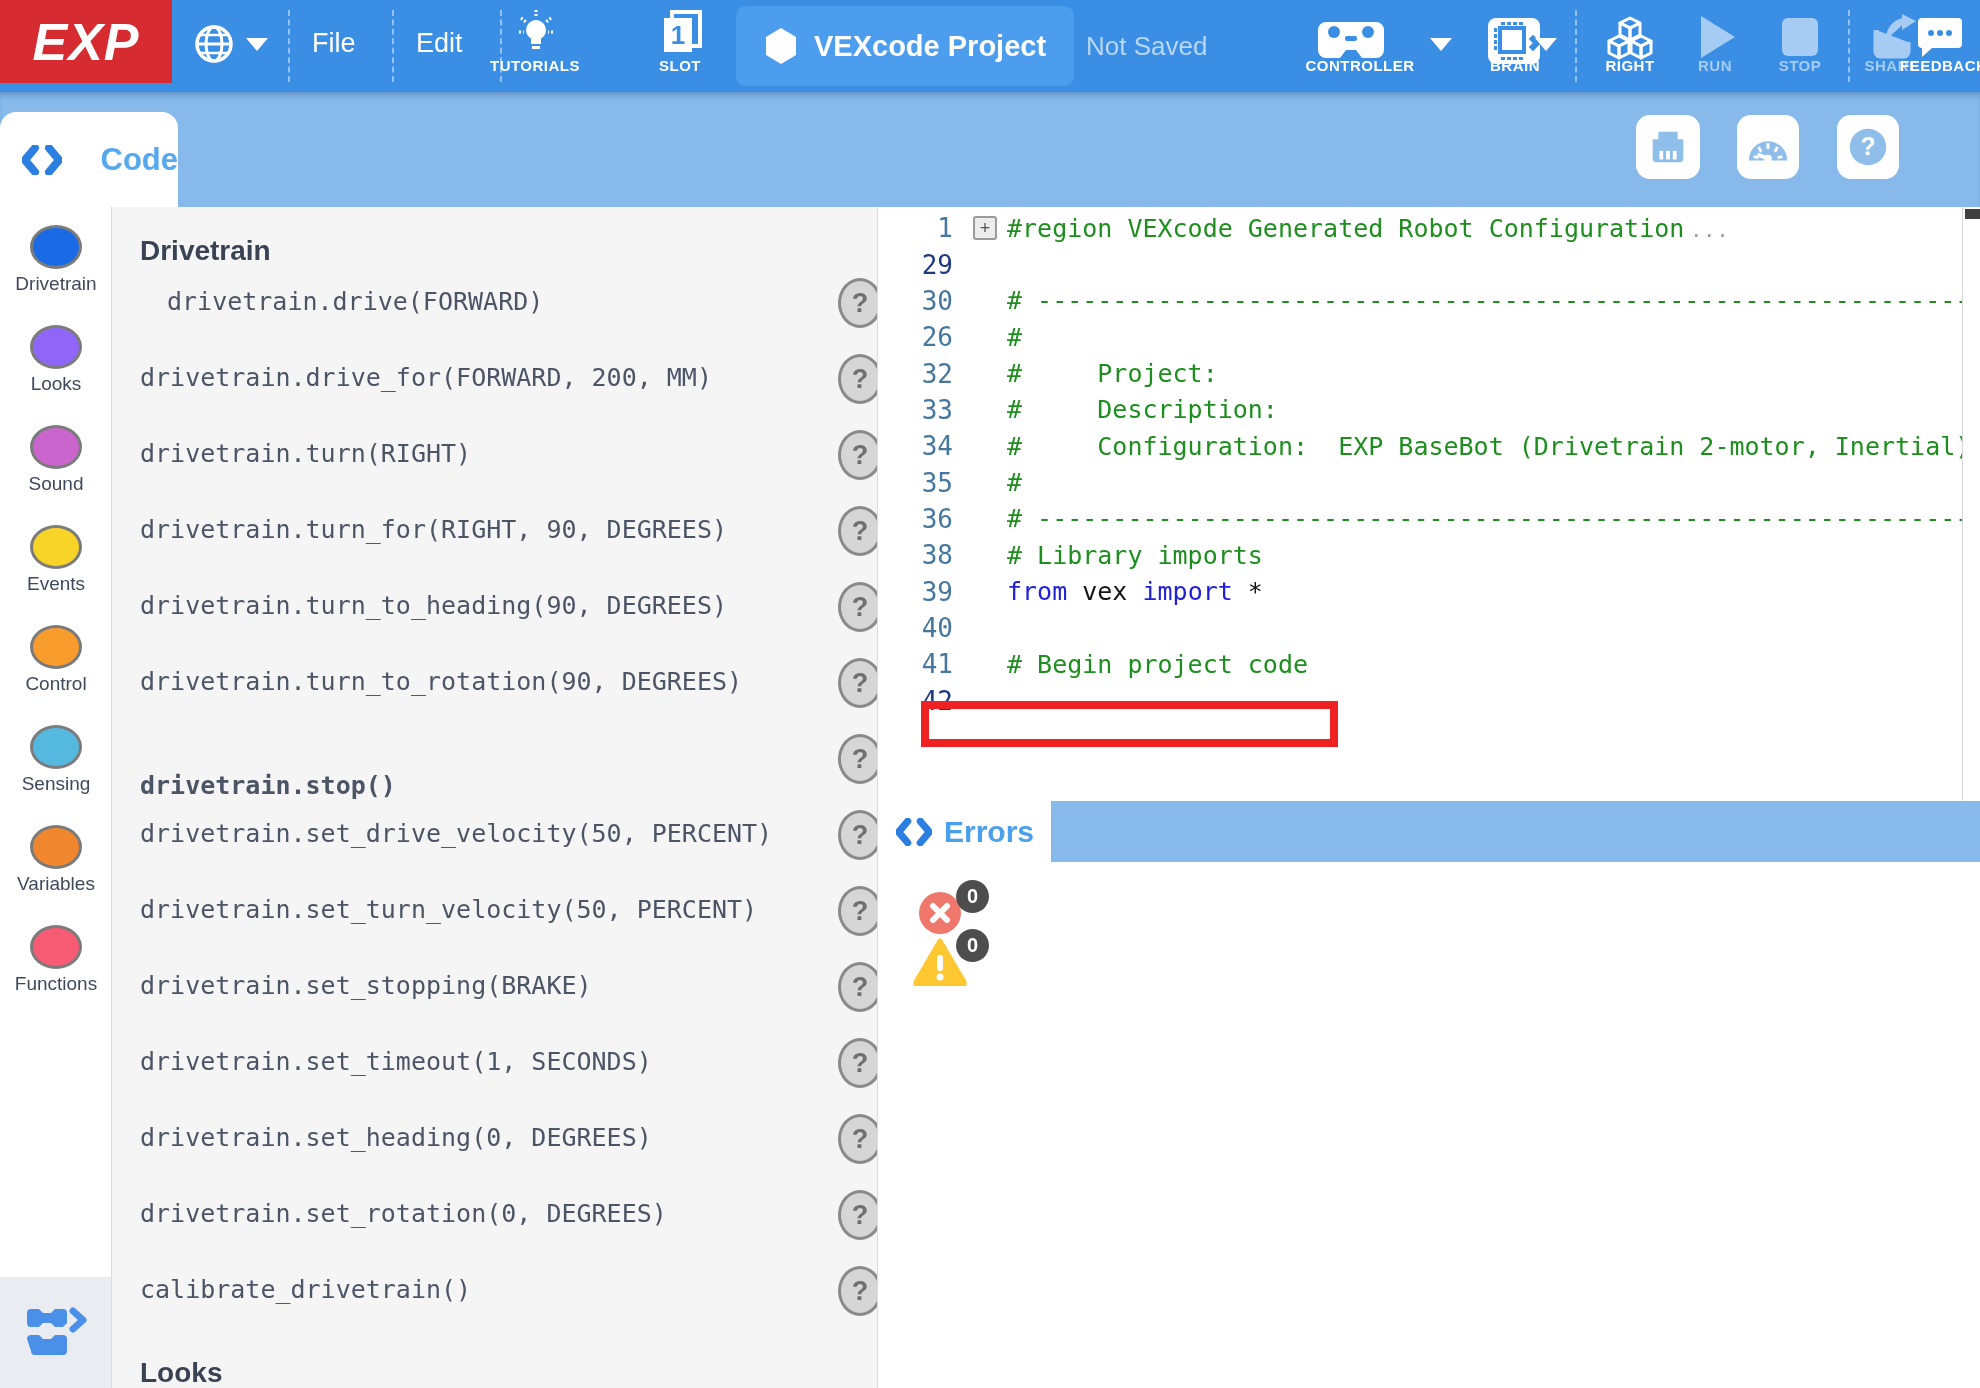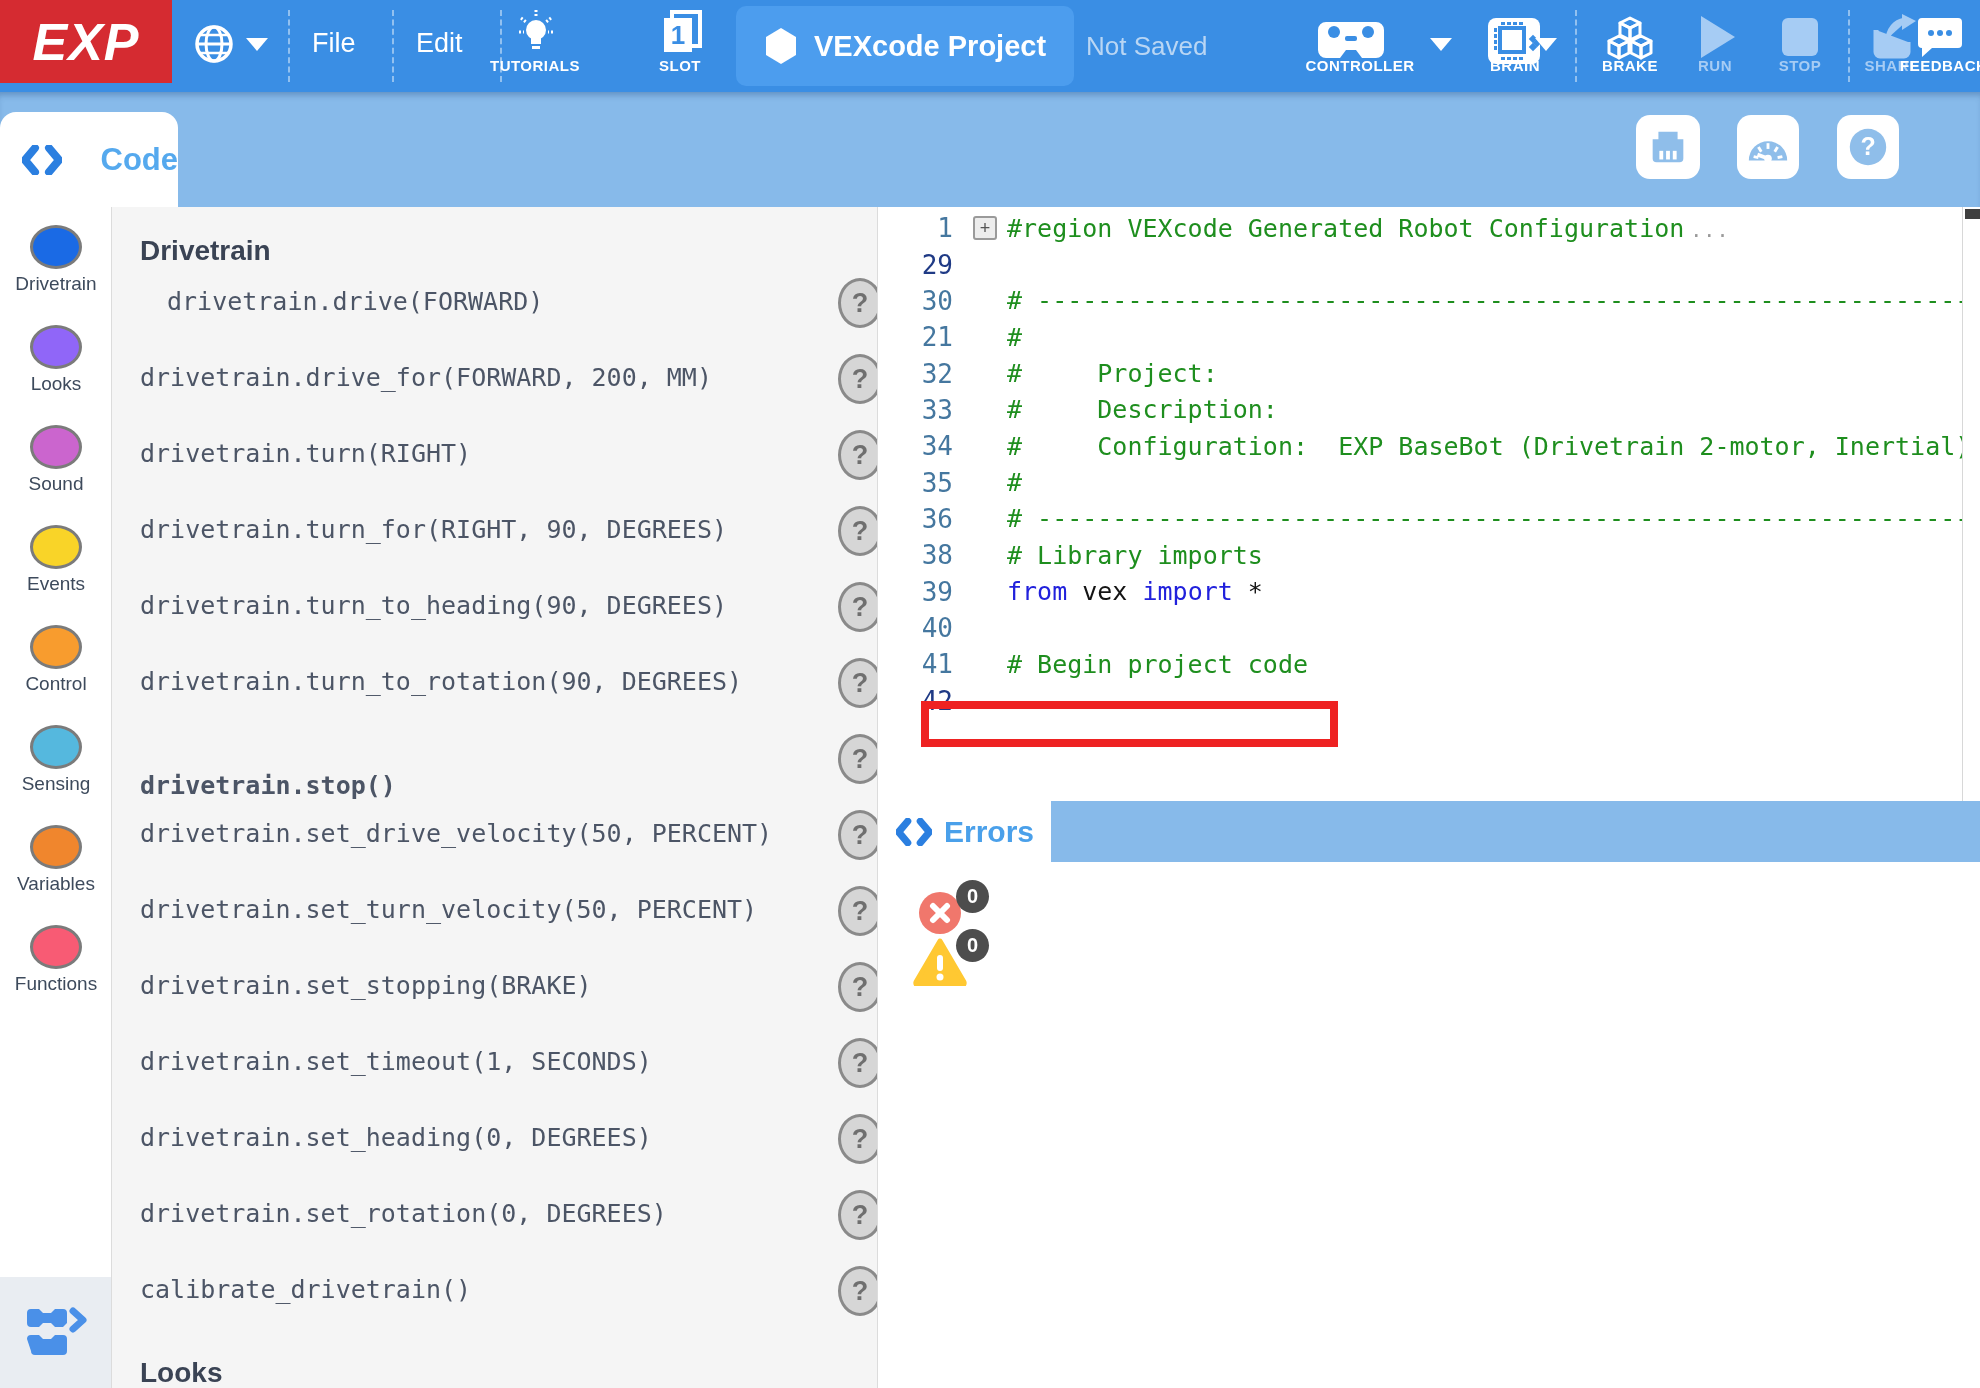--- a/index.html
+++ b/index.html
@@ -173,21 +173,21 @@
         <polygon points="14,9 24,14 24,26 14,21"></polygon>
         <polygon points="34,9 24,14 24,26 34,21"></polygon>
         <polygon points="13,22 23,27 13,32 3,27"></polygon>
         <polygon points="3,27 13,32 13,44 3,39"></polygon>
         <polygon points="23,27 13,32 13,44 23,39"></polygon>
         <polygon points="35,22 45,27 35,32 25,27"></polygon>
         <polygon points="25,27 35,32 35,44 25,39"></polygon>
         <polygon points="45,27 35,32 35,44 45,39"></polygon>
       </g>
     </svg>
-    <div class="abs tb-caption" style="left:0;width:90px;">BRAKE</div>
+    <div class="abs tb-caption" style="left:0;width:90px;">RIGHT</div>
   </div>
 
   <div class="abs dim" style="left:1675px;top:0;width:80px;">
     <svg class="abs" style="left:22px;top:14px;" width="40" height="46" viewBox="0 0 40 46">
       <polygon points="4,2 38,23 4,44" fill="#A6CCF4"></polygon>
     </svg>
     <div class="abs tb-caption" style="left:0;width:80px;">RUN</div>
   </div>
 
   <div class="abs dim" style="left:1755px;top:0;width:90px;">
@@ -348,21 +348,21 @@
         <div class="cm-gutter navy">29</div>
         <div class="cm-mid"></div>
         <div class="cm-text"></div>
       </div>
       <div class="cm-row">
         <div class="cm-gutter">30</div>
         <div class="cm-mid"></div>
         <div class="cm-text"><span class="tok-comment"># ------------------------------------------------------------------------------</span></div>
       </div>
       <div class="cm-row">
-        <div class="cm-gutter">21</div>
+        <div class="cm-gutter">26</div>
         <div class="cm-mid"></div>
         <div class="cm-text"><span class="tok-comment">#</span></div>
       </div>
       <div class="cm-row">
         <div class="cm-gutter">32</div>
         <div class="cm-mid"></div>
         <div class="cm-text"><span class="tok-comment">#     Project:</span></div>
       </div>
       <div class="cm-row">
         <div class="cm-gutter">33</div>

